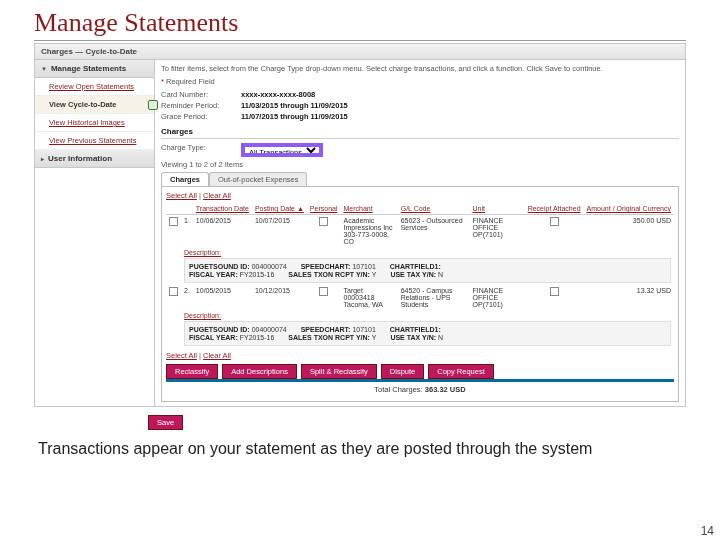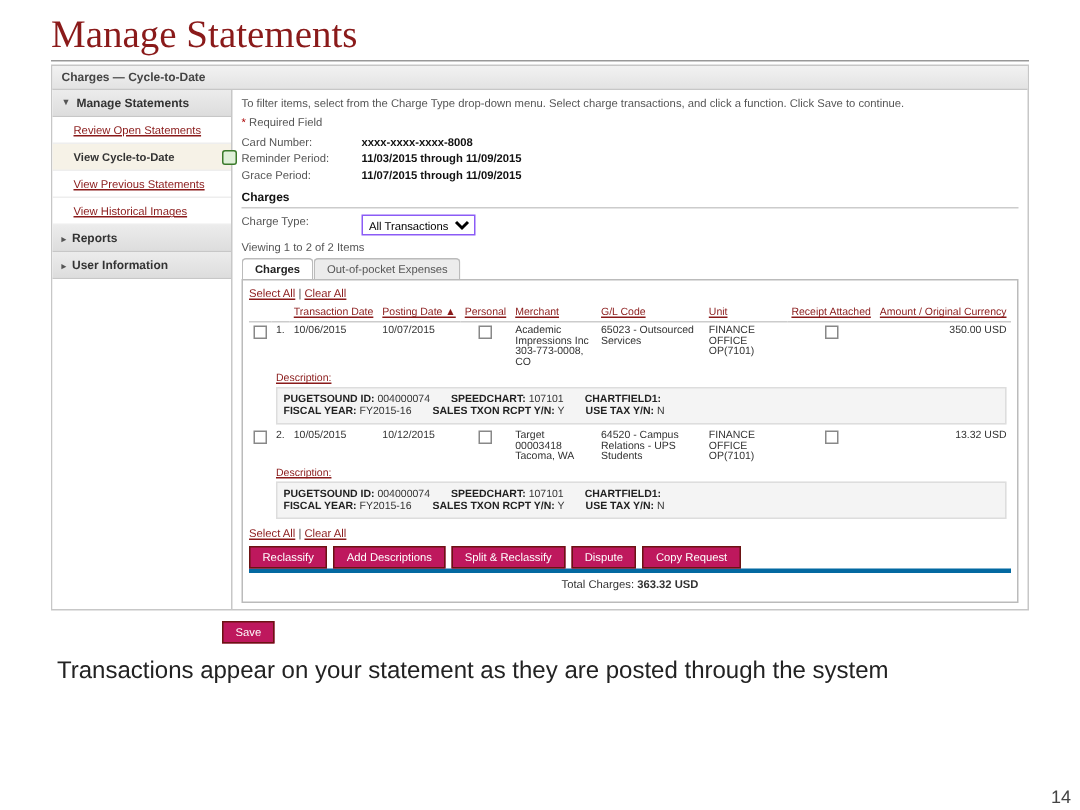--- a/index.html
+++ b/index.html
@@ -19,21 +19,21 @@
   .main{flex:1;padding:4px 6px;color:#555}
   .intro{font-size:7.5px;color:#555;margin-bottom:2px}
   .print{text-align:right}
   .print a{color:#8a1a1a;text-decoration:underline;font-size:7.5px}
   .req{font-size:7.5px;color:#555;margin:4px 0}
   .req .ast{color:#a00}
   .kv{display:flex;font-size:7.5px;margin:2px 0}
   .kv .k{width:80px;color:#555}
   .kv .v{font-weight:bold;color:#111}
   .sect{font-weight:bold;color:#111;font-size:8px;border-bottom:1px solid #ccc;margin:6px 0 4px 0;padding-bottom:2px}
-  select{font-size:7.5px;height:14px;border:1px solid #8b5cf6;background:#fff}
+  select{font-size:7.5px;height:14px;border:4px solid #8b5cf6;background:#fff}
   .viewing{font-size:7.5px;color:#555;margin:3px 0}
   .tabs{display:flex;gap:0;font-size:7.5px;margin-bottom:0}
   .tab{border:1px solid #bbb;border-bottom:none;padding:2px 8px;background:#ececec;color:#555;border-radius:3px 3px 0 0}
   .tab.active{background:#fff;color:#222;font-weight:bold}
   .panel{border:1px solid #bbb;padding:4px}
   .sa{font-size:7.5px;margin-bottom:3px}
   .sa a{color:#8a1a1a;text-decoration:underline}
   table.tx{width:100%;border-collapse:collapse;font-size:7px}
   table.tx th{color:#8a1a1a;text-align:left;text-decoration:underline;font-weight:normal;padding:2px 3px;border-bottom:1px solid #ccc;white-space:nowrap}
   table.tx td{padding:2px 3px;vertical-align:top;color:#333}
@@ -60,26 +60,22 @@
   <div class="app">
     <div class="crumb">Charges — Cycle-to-Date</div>
     <div class="body">
       <div class="side">
         <div class="hdr">
           <span class="tri">▼</span>
           <span>Manage Statements</span>
         </div>
         <a>Review Open Statements</a>
         <a class="sel">View Cycle-to-Date</a>
+        <a>View Historical Images</a>
         <a>View Previous Statements</a>
-        <a>View Historical Images</a>
-        <div class="hdr">
-          <span class="tri">▸</span>
-          <span>Reports</span>
-        </div>
         <div class="hdr">
           <span class="tri">▸</span>
           <span>User Information</span>
         </div>
       </div>
 
       <div class="main">
         <div class="intro">To filter items, select from the Charge Type drop-down menu. Select charge transactions, and click a function. Click Save to continue.</div>
         <div class="req"><span class="ast">*</span> <span>Required Field</span></div>
 

